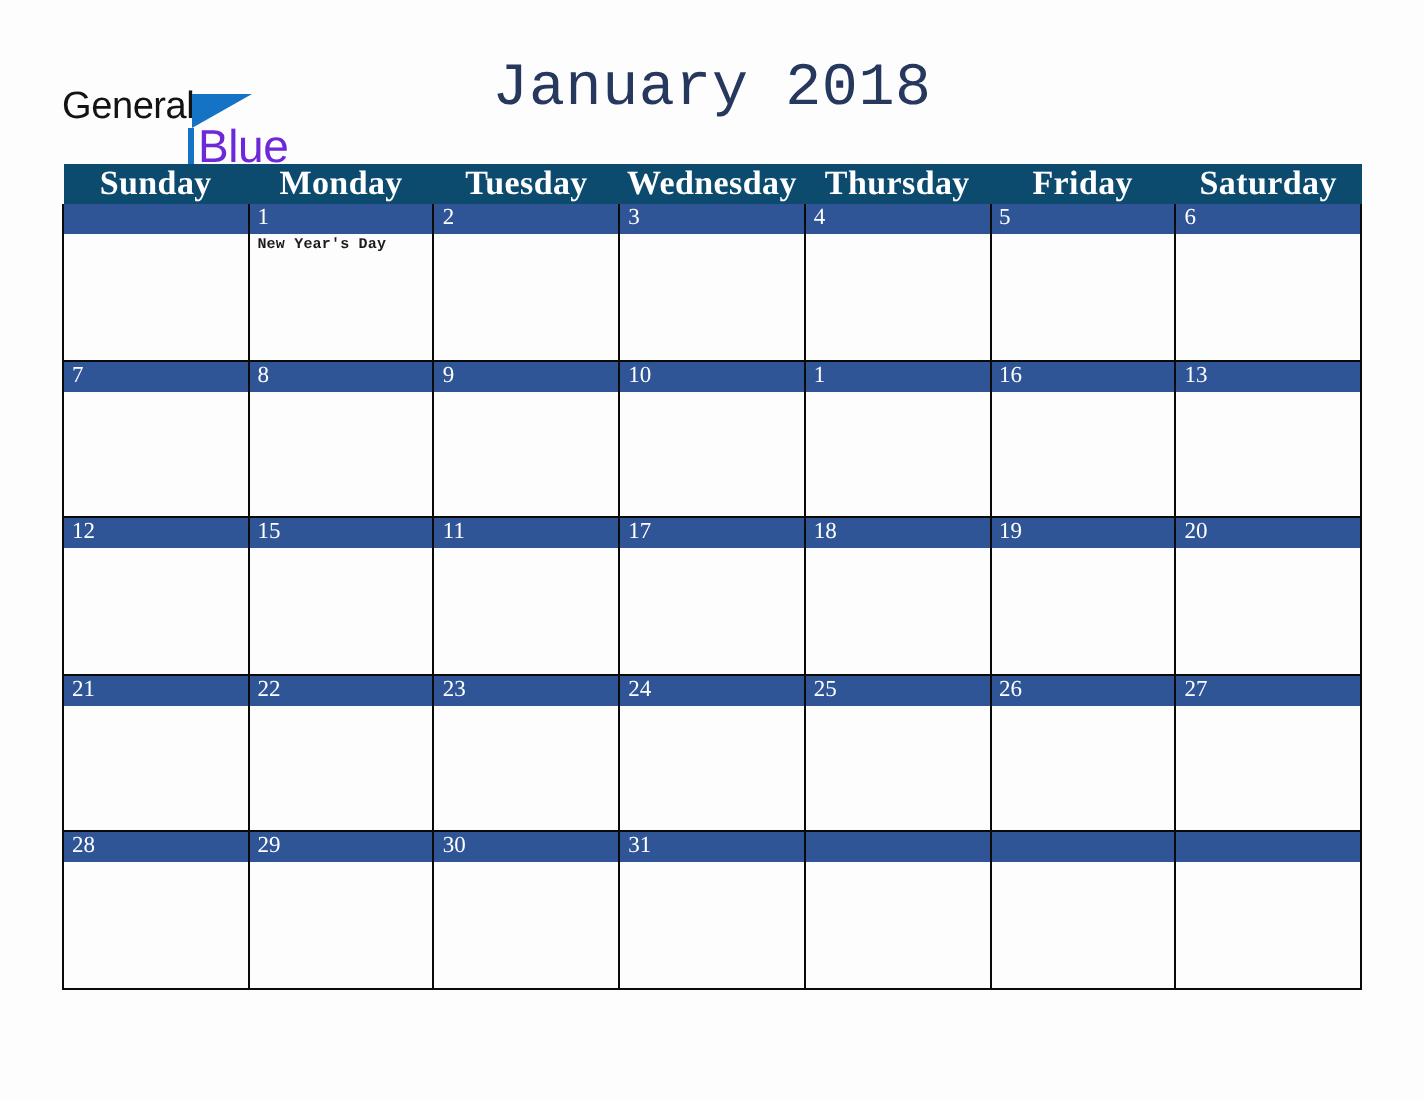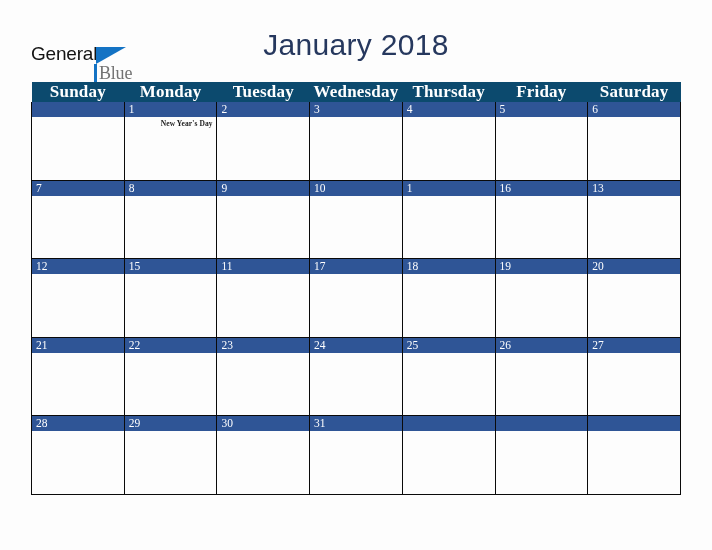--- a/index.html
+++ b/index.html
@@ -54,34 +54,34 @@
     left: 63px;
     top: 20px;
     width: 3px;
     height: 22px;
     background: #1473c4;
   }
   .logo-blue {
     position: absolute;
     left: 68px;
     top: 18px;
-    font-family: Liberation Serif, serif;
-    font-size: 18px;
-    color: #737373;
+    font-family: Liberation Sans, sans-serif;
+    font-size: 23px;
+    color: #6d28d9;
     line-height: 23px;
     letter-spacing: -0.2px;
   }
 
   .cal-title {
     position: absolute;
     left: 0;
     top: 28px;
     width: 712px;
     text-align: center;
-    font-family: Liberation Sans, sans-serif;
+    font-family: Liberation Mono, monospace;
     font-size: 30px;
     color: #26385e;
     letter-spacing: 0.3px;
   }
 
   .cal-country {
     position: absolute;
     right: 33px;
     top: 44px;
     font-family: "Liberation Serif", serif;
@@ -142,27 +142,26 @@
     font-family: "Liberation Serif", serif;
     font-size: 11.5px;
     box-sizing: border-box;
   }
 
   .events {
     padding: 2px 3px 0 4px;
   }
 
   .event {
-    font-family: Liberation Serif, serif;
+    font-family: Liberation Mono, monospace;
     font-size: 7.5px;
     font-weight: bold;
     color: #1b1b1b;
     line-height: 9px;
     letter-spacing: 0.1px;
-    margin-left: 32px;
   }
 </style>
 </head>
 <body>
 
 <div class="header">
 
   <div class="logo">
     <span class="logo-general">General</span>
     <span class="logo-tri"></span>

